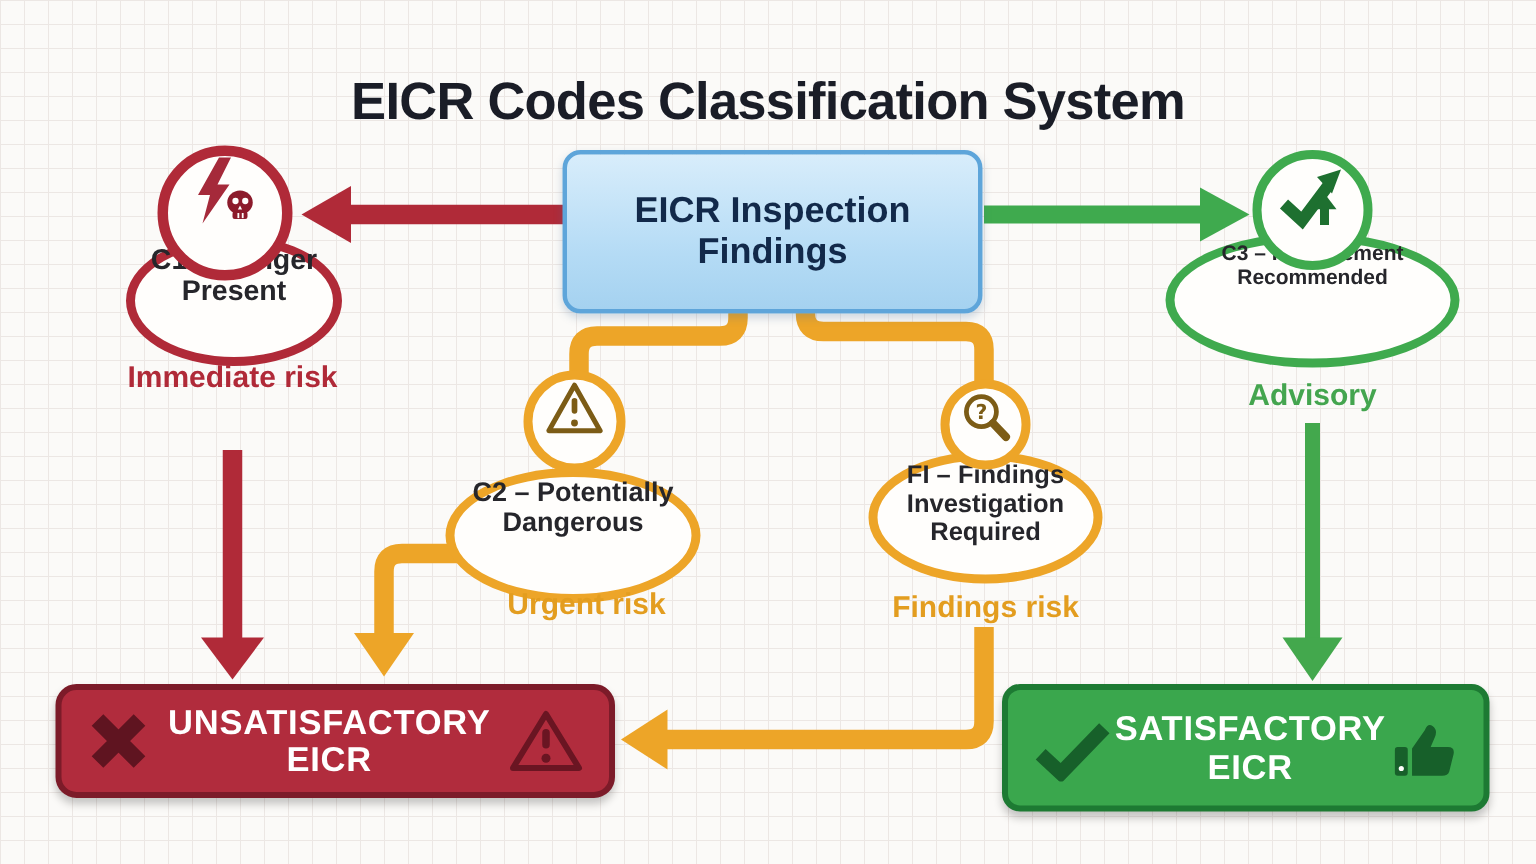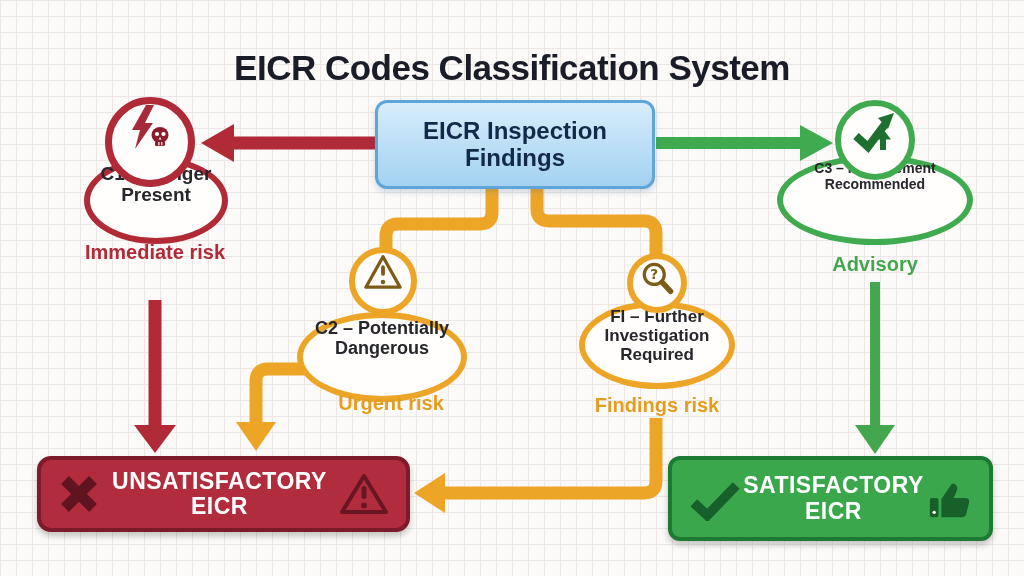--- a/index.html
+++ b/index.html
@@ -19,21 +19,21 @@
   .arrow-layer{position:absolute;left:0;top:0;width:1024px;height:576px;z-index:1;}
   .node{position:absolute;z-index:2;box-sizing:border-box;background:#fffefc;
         display:flex;justify-content:center;text-align:center;}
   .ellipse{border-radius:50%;}
   .circle{border-radius:50%;}
   .node-label{font-weight:700;color:#26262b;line-height:1.12;}
   .risk{position:absolute;z-index:2;text-align:center;font-size:20px;font-weight:700;}
 
   
   #root-box{
-    position:absolute;z-index:2;left:375px;top:100px;width:280px;height:89px;
+    position:absolute;z-index:2;left:375px;top:100px;width:280px;height:109px;
     box-sizing:border-box;border:3px solid #5ea5da;border-radius:12px;
     background:linear-gradient(180deg,#d8edfb 0%,#b4dbf5 65%,#a5d2f0 100%);
     box-shadow:0 3px 6px rgba(70,110,150,.25);
     display:flex;align-items:center;justify-content:center;text-align:center;
   }
   #root-box .node-label{font-size:24px;color:#12294a;}
 
   
   #c1-ellipse{left:84px;top:157px;width:144px;height:87px;border:6px solid #b02a38;}
   #c1-ellipse .node-label{font-size:19px;}
@@ -141,21 +141,21 @@
   <div class="node circle" id="c2-circle">
     <svg class="icon" width="42" height="38" viewBox="0 0 44 40">
       <path d="M22,4 L40,36 L4,36 Z" fill="none" stroke="#7c5c16" stroke-width="3.5" stroke-linejoin="round"></path>
       <rect x="20" y="13" width="4" height="11" rx="2" fill="#7c5c16"></rect>
       <circle cx="22" cy="30.5" r="2.4" fill="#7c5c16"></circle>
     </svg>
   </div>
   <div class="risk" id="c2-risk">Urgent risk</div>
 
   <div class="node ellipse" id="fi-ellipse">
-    <div class="node-label">FI – Further Investigation Required</div>
+    <div class="node-label">FI – Findings Investigation Required</div>
   </div>
   <div class="node circle" id="fi-circle">
     <svg class="icon" width="40" height="40" viewBox="0 0 44 44">
       <circle cx="19" cy="17" r="11" fill="none" stroke="#7c5c16" stroke-width="3.5"></circle>
       <line x1="27.5" y1="25.5" x2="37" y2="35.5" stroke="#7c5c16" stroke-width="6" stroke-linecap="round"></line>
       <text x="19" y="22.5" text-anchor="middle" font-family="DejaVu Sans, sans-serif" font-size="15" font-weight="bold" fill="#7c5c16">?</text>
     </svg>
   </div>
   <div class="risk" id="fi-risk">Findings risk</div>
 

